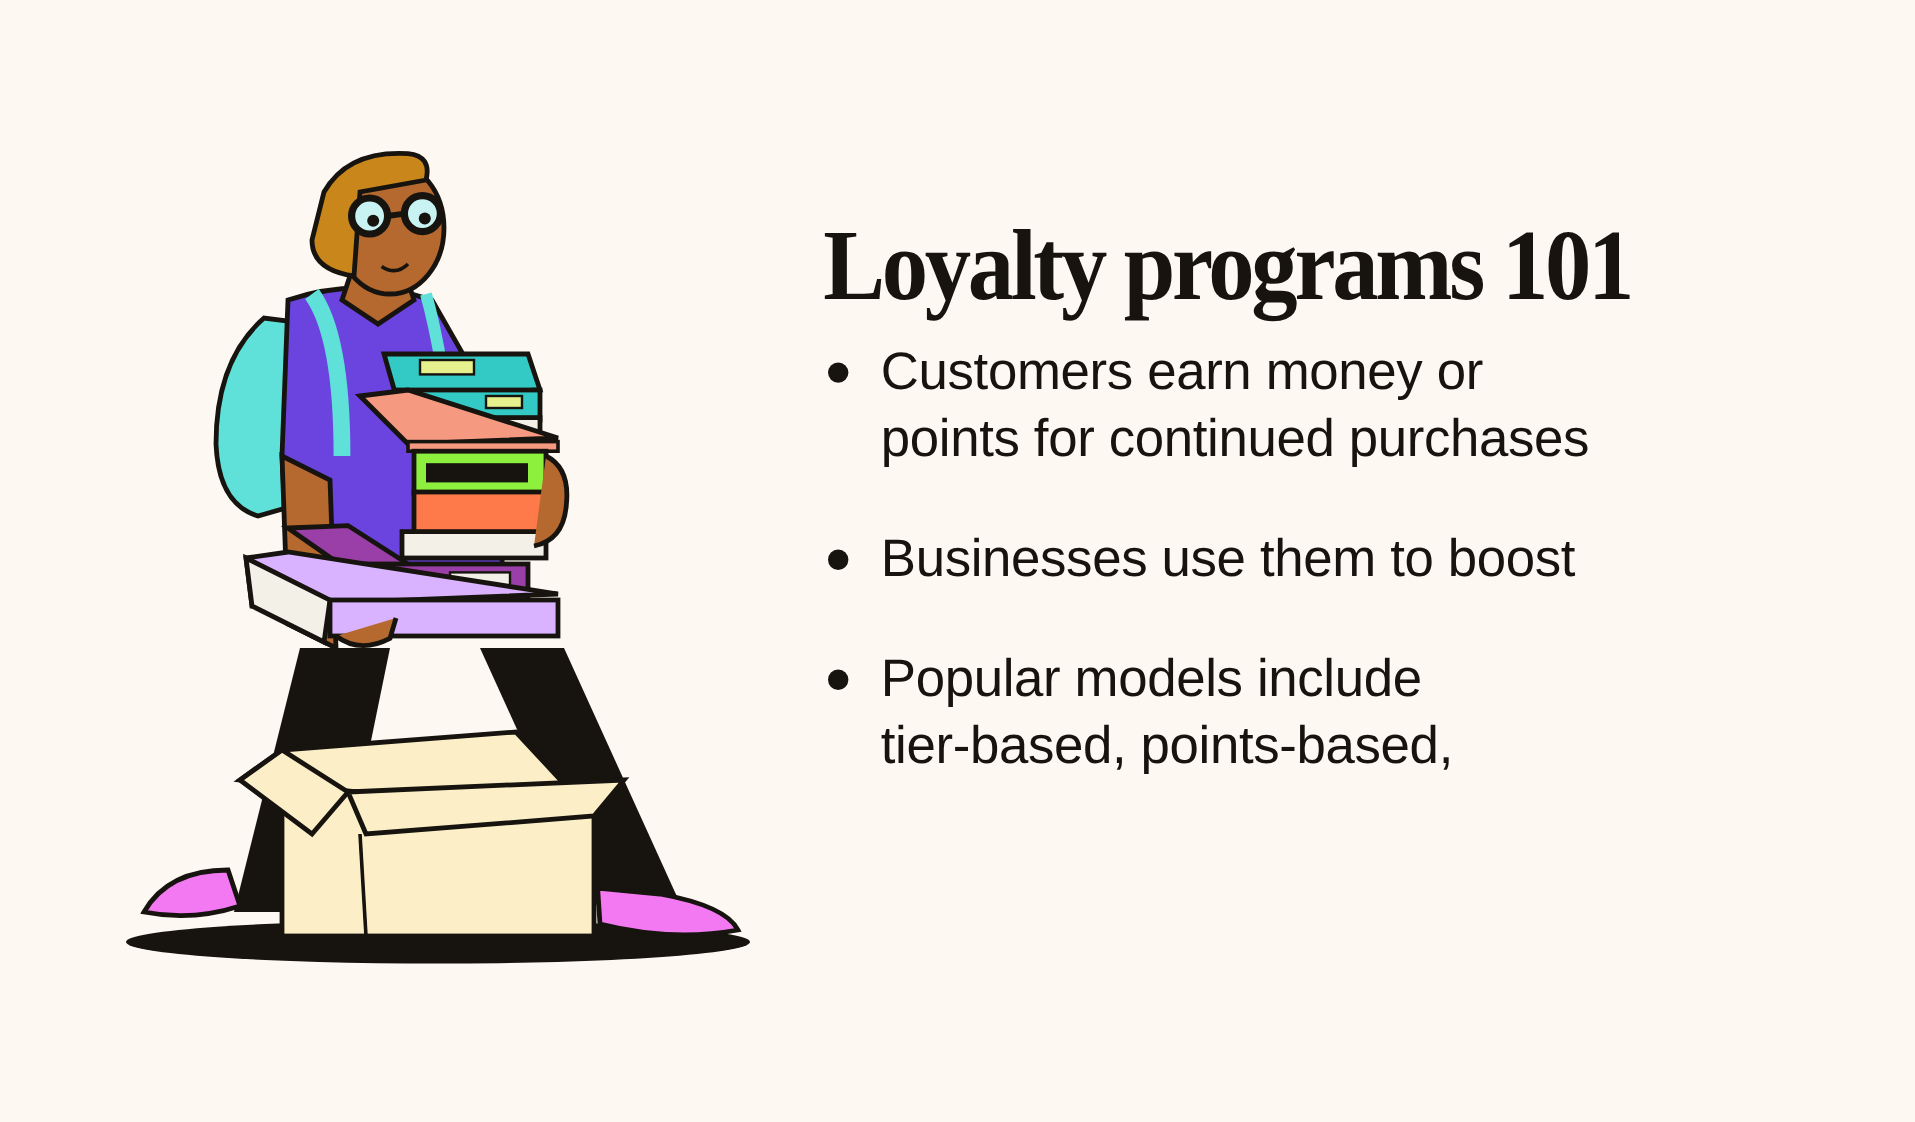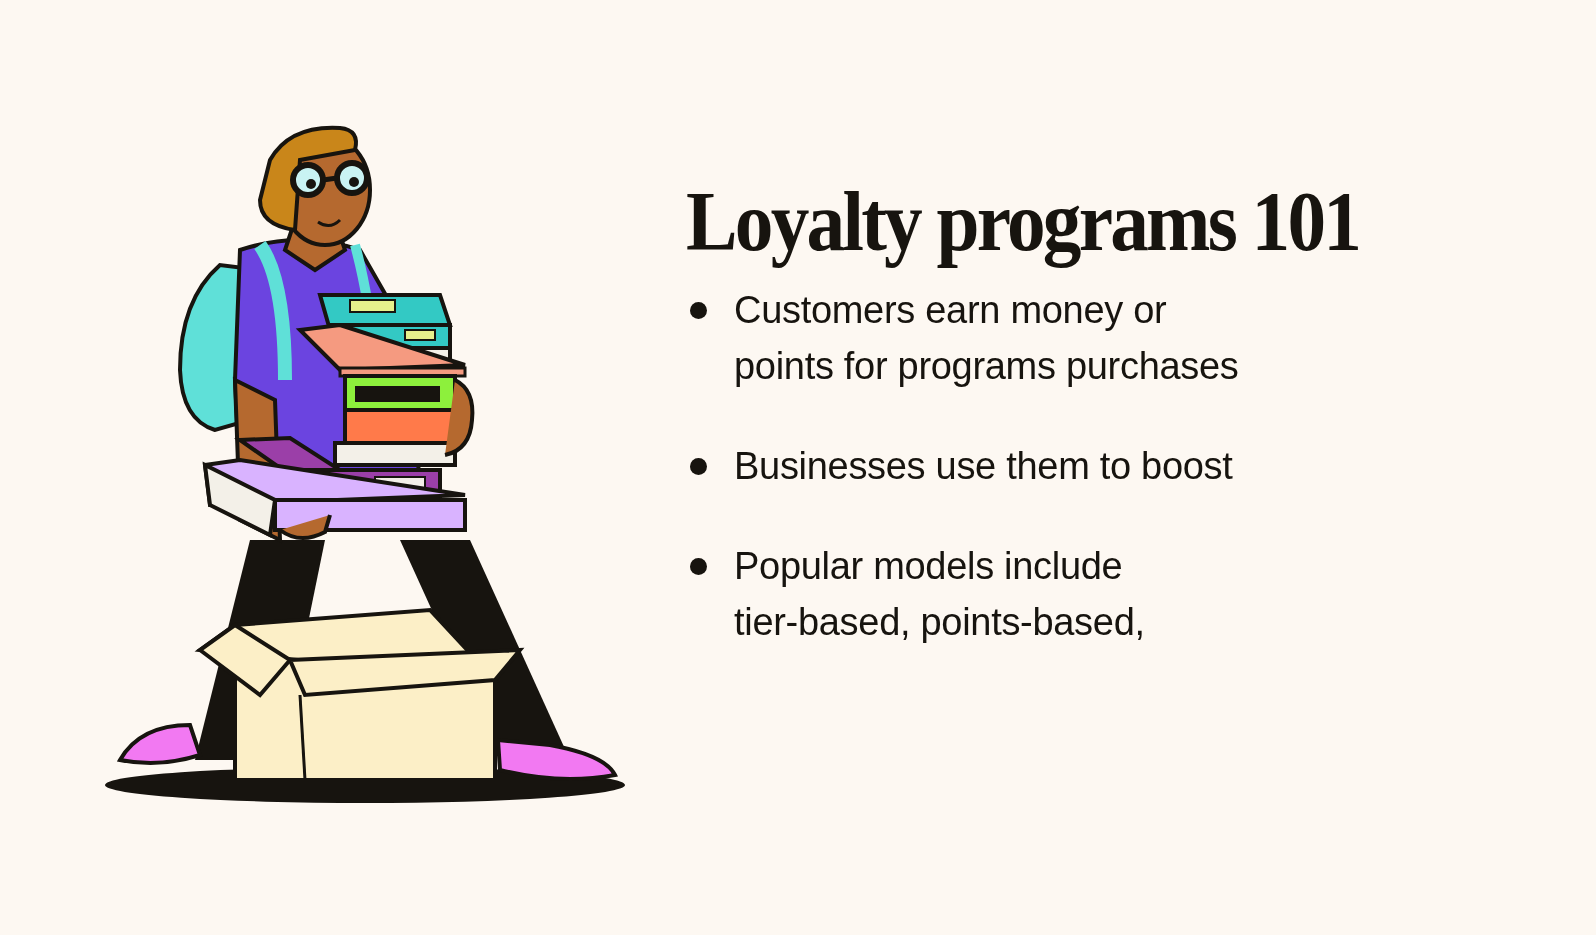--- a/index.html
+++ b/index.html
@@ -24,21 +24,21 @@
     transform:scaleX(0.92);
     transform-origin:left top;
   }
   .bullets {
     position:absolute; left:686px; top:282px; width:700px;
     list-style:none; margin:0; padding:0;
   }
   .bullet {
     position:relative;
     padding-left:48px;
-    font-size:38px;
+    font-size:44px;
     line-height:56px;
     margin-bottom:44px;
     letter-spacing:-0.3px;
   }
   .bullet .dot {
     position:absolute; left:4px; top:20px;
     width:17px; height:17px; border-radius:50%;
     background:#17140f;
   }
   .bullet .line { display:block; white-space:nowrap; }
@@ -106,21 +106,21 @@
     <path d="M180 410 Q200 425 225 412 L230 395" fill="#b5692f" stroke="#17140f" stroke-width="4"></path>
   </svg>
 </div>
 
 <h1 class="title">Loyalty programs 101</h1>
 
 <ul class="bullets">
   <li class="bullet">
     <span class="dot"></span>
     <span class="line">Customers earn money or</span>
-    <span class="line">points for programs purchases</span>
+    <span class="line">points for continued purchases</span>
   </li>
   <li class="bullet">
     <span class="dot"></span>
     <span class="line">Businesses use them to boost</span>
   </li>
   <li class="bullet">
     <span class="dot"></span>
     <span class="line">Popular models include</span>
     <span class="line">tier-based, points-based,</span>
   </li>

